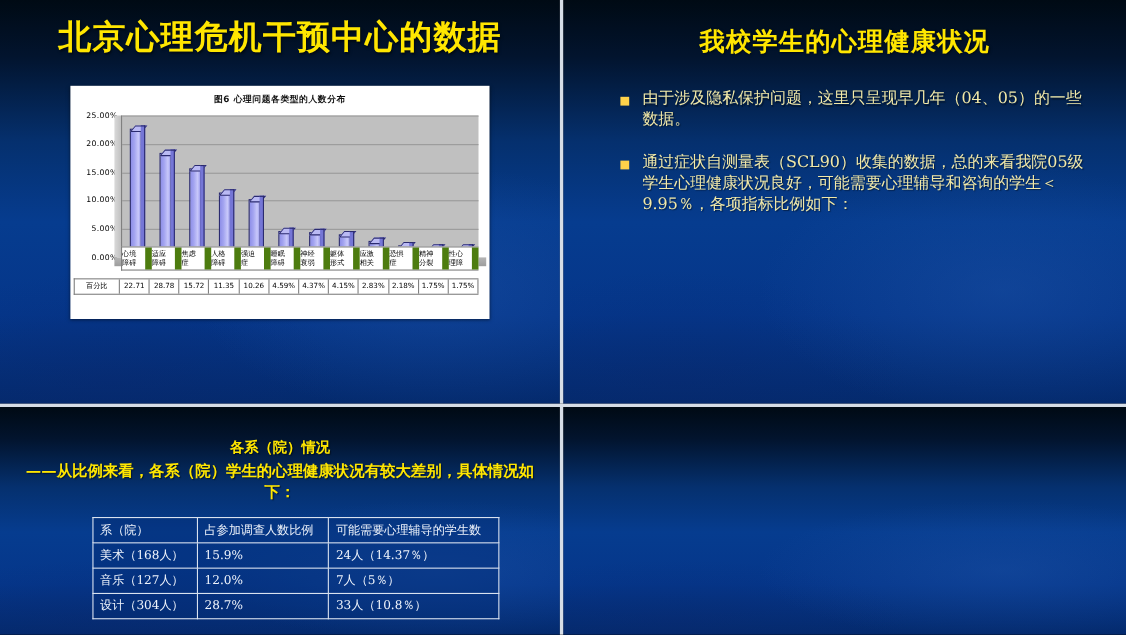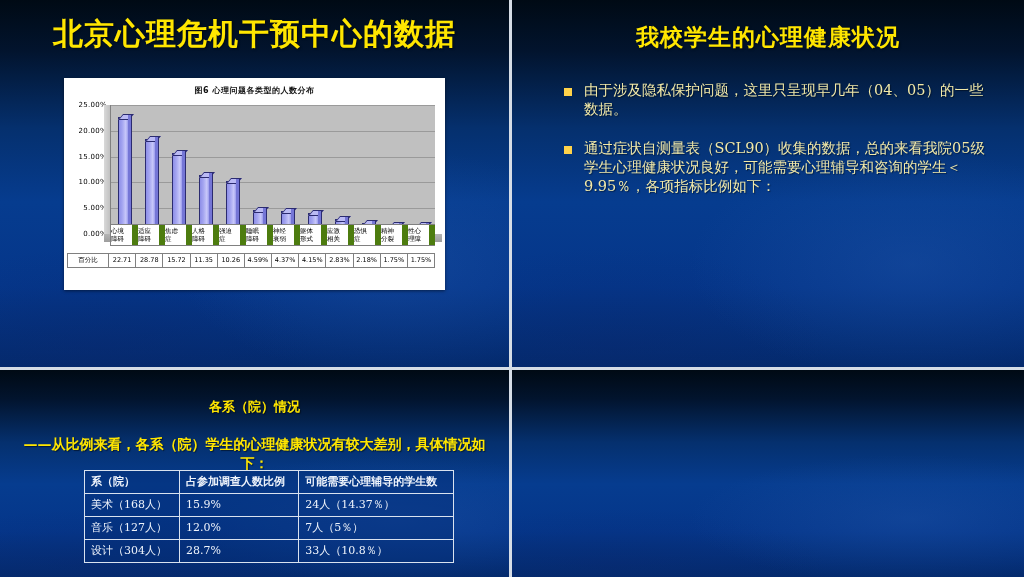--- a/index.html
+++ b/index.html
@@ -64,47 +64,47 @@
        transform:skewX(-40deg);transform-origin:bottom left;}
   .bar .side{position:absolute;right:-4px;top:-4px;width:4px;height:100%;
        background:#7576d6;border:1px solid #2b2b70;border-left:none;box-sizing:border-box;}
 
   
   .xtable{position:absolute;left:46px;right:10px;top:146px;display:flex;
           border:1px solid #808080;border-right:none;background:#fff;}
   .xtable .cat{flex:1;border-right:6px solid #4d7c0f;text-align:left;
           font-size:6.5px;line-height:8px;color:#000;padding:2px 0 2px;
           font-family:"DejaVu Sans",sans-serif;}
-  .vrow{position:absolute;left:3px;right:10px;top:175px;display:flex;border:1px solid #808080;border-right:none;background:#fff;}
+  .vrow{position:absolute;left:3px;right:10px;top:175px;display:flex;border:1px solid #808080;border-right:none;background:#fff;justify-content:center;}
   .vrow .vh{width:40px;border-right:1px solid #808080;text-align:center;font-size:6.5px;color:#000;padding:2px 0;
             font-family:"DejaVu Sans",sans-serif;}
   .vrow .vc{flex:1;border-right:1px solid #808080;text-align:center;font-size:6.5px;color:#000;padding:2px 0;
             font-family:"DejaVu Sans",sans-serif;}
 
   
   .bullets{margin:28px 28px 0 52px;}
   .bul{display:flex;margin-bottom:20px;}
   .bulmark{width:8px;height:8px;background:#ffd24a;margin:7px 12px 0 0;flex:none;}
   .bultext{color:#f2e9a8;font-size:14.5px;line-height:19px;font-family:"DejaVu Serif","Liberation Serif",serif;
            text-shadow:1px 1px 1px rgba(0,0,0,.45);}
 
   
   table.pt{border-collapse:collapse;font-family:"DejaVu Sans","Liberation Sans",sans-serif;}
   table.pt td,table.pt th{border:1px solid #d9e2ef;color:#eef3fb;text-align:left;
         font-weight:normal;vertical-align:top;background:rgba(5,46,120,.45);}
 
   
   .bl-title{color:#ffe600;text-align:center;font-weight:bold;font-size:13px;margin:28px 0 0;
             font-family:"DejaVu Serif","Liberation Serif",serif;text-shadow:1px 1px 1px rgba(0,0,0,.5);}
-  .bl-sub{color:#ffe600;text-align:center;font-weight:bold;font-size:14px;line-height:19px;margin:19px 18px 0;
+  .bl-sub{color:#ffe600;text-align:center;font-weight:bold;font-size:14px;line-height:19px;margin:4px 18px 0;
           font-family:"DejaVu Serif","Liberation Serif",serif;text-shadow:1px 1px 1px rgba(0,0,0,.5);}
   #tbl-dept{position:absolute;left:84px;top:100px;width:370px;}
   #tbl-dept td{font-size:11px;padding:4px 6px;line-height:14px;
         font-family:"DejaVu Serif","Liberation Serif",serif;}
-  #tbl-dept tr:first-child td{font-weight:bold;}
+  #tbl-dept tr:first-child td{font-weight:normal;}
 </style>
 </head>
 <body>
 
 <div class="sheet">
 
   <div class="slide" id="sl-tl">
     <h1 class="slide-title" id="t1">北京心理危机干预中心的数据</h1>
 
     <div class="chart-card">

